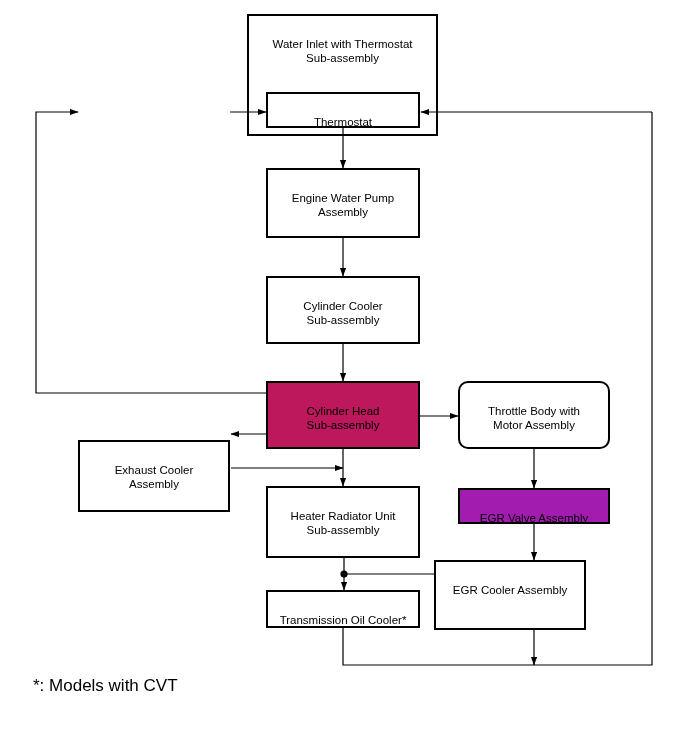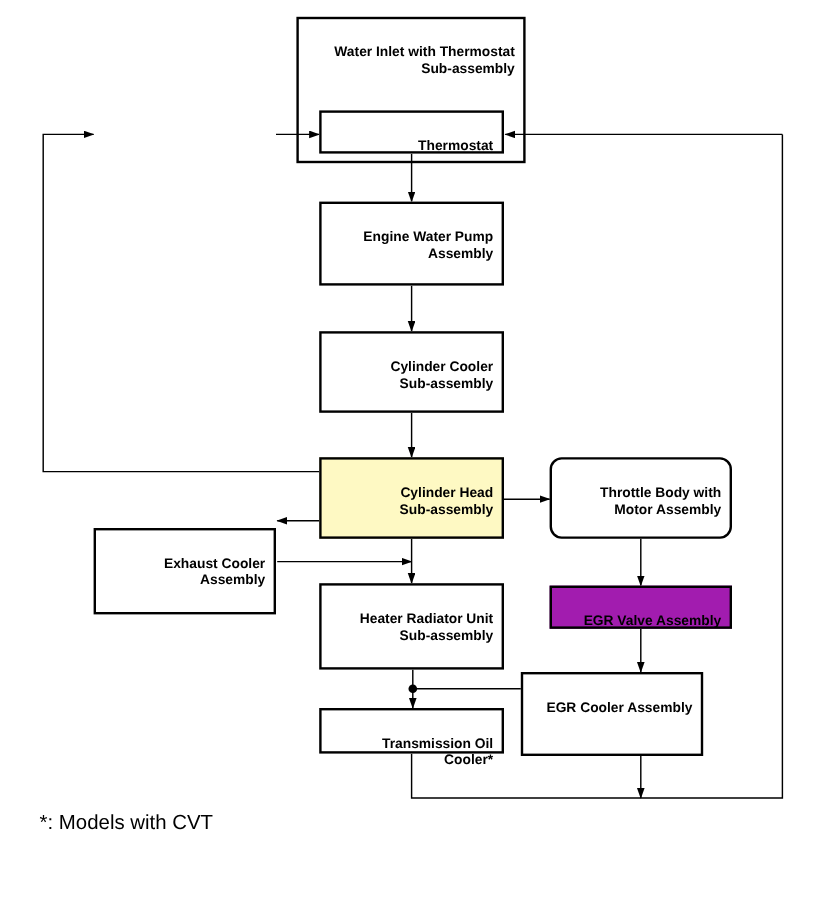--- a/index.html
+++ b/index.html
@@ -13,22 +13,21 @@
   .node{
     position:absolute;
     box-sizing:border-box;
     border:2px solid #000;
     background:transparent;
     padding:6px 7px;
     font-size:11.5px;
     line-height:14.5px;
     color:#000;
     white-space:pre-line;
-    text-align:right;
-    font-weight:bold;
+    text-align:center;
   }
   .node.outer{border-width:2px;}
   .footnote{
     position:absolute;
     font-size:17px;
     line-height:15px;
     color:#000;
   }
 </style>
 </head>
@@ -93,21 +92,21 @@
   <div class="node" style="left:266px;top:168px;width:154px;height:70px;background:#fff;">
     <span>Engine Water Pump
 Assembly</span>
   </div>
 
   <div class="node" style="left:266px;top:276px;width:154px;height:68px;background:#fff;">
     <span>Cylinder Cooler
 Sub-assembly</span>
   </div>
 
-  <div class="node" style="left:266px;top:381px;width:154px;height:68px;background:#fef9c3;">
+  <div class="node" style="left:266px;top:381px;width:154px;height:68px;background:#be185d;">
     <span>Cylinder Head
 Sub-assembly</span>
   </div>
 
   <div class="node" style="left:458px;top:381px;width:152px;height:68px;background:#fff;border-radius:10px;">
     <span>Throttle Body with
 Motor Assembly</span>
   </div>
 
   <div class="node" style="left:78px;top:415px;width:152px;height:72px;background:#fff;margin-top:25px;">

